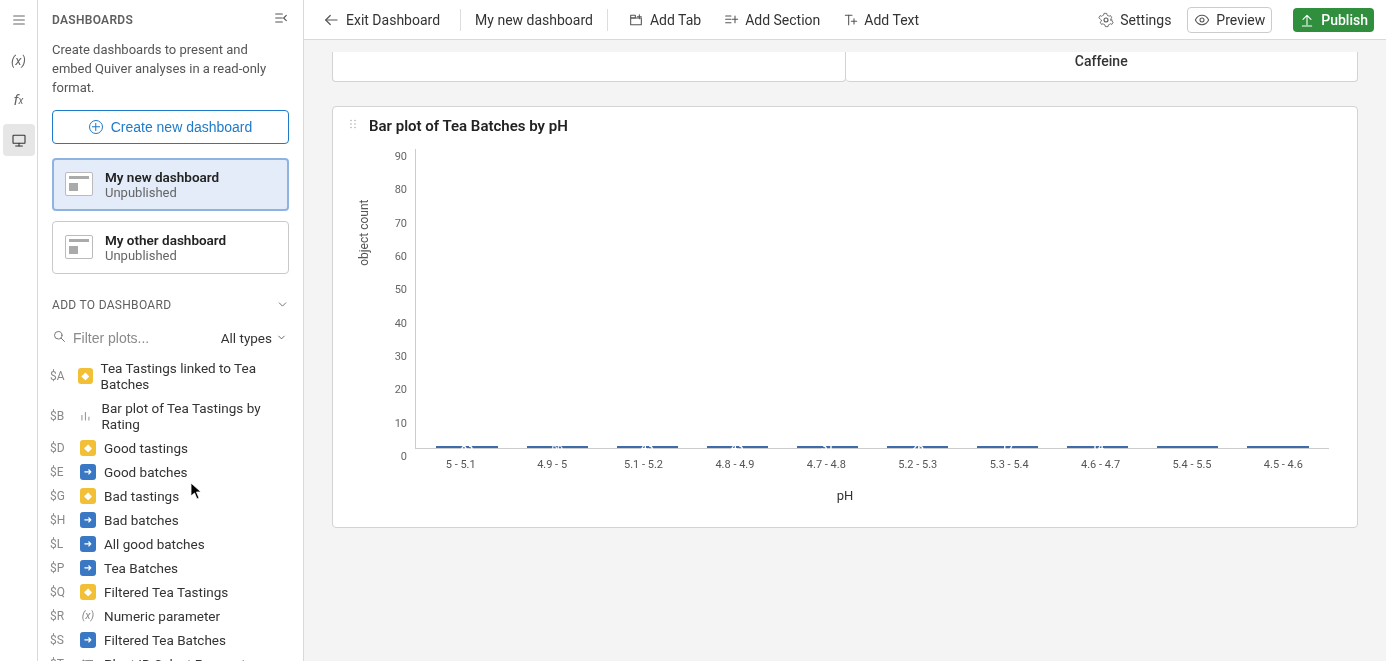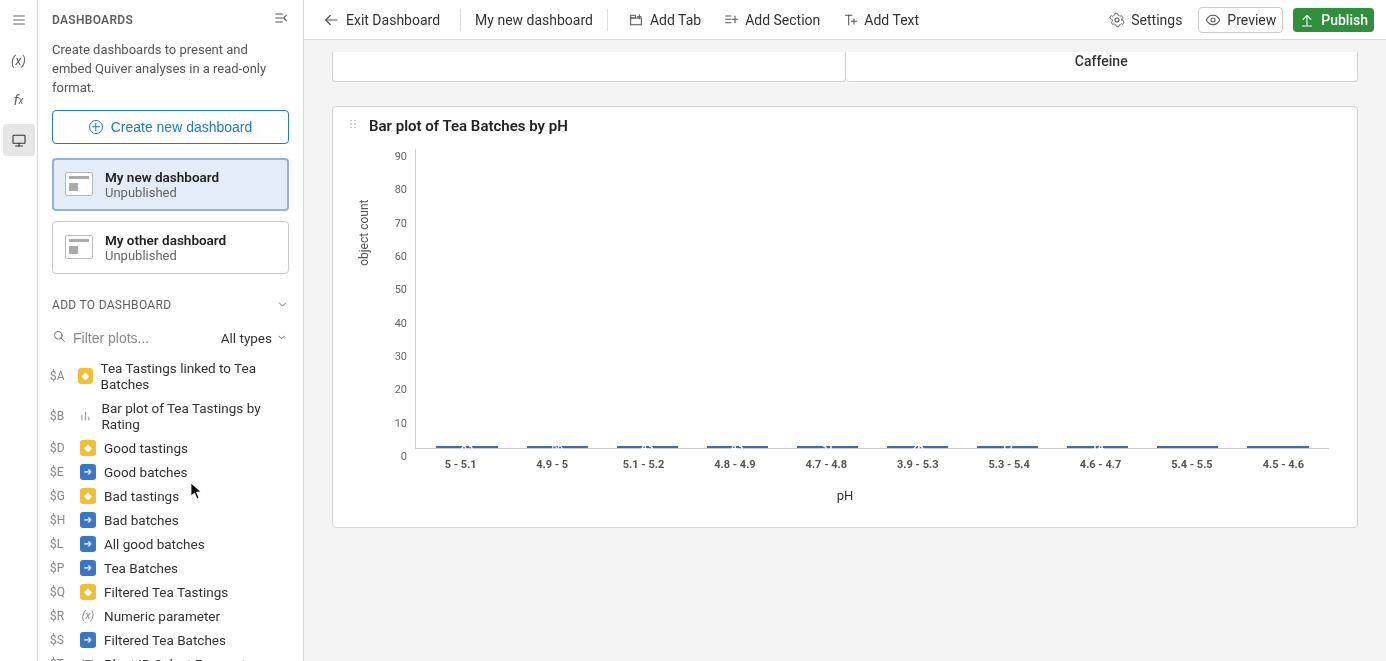--- a/index.html
+++ b/index.html
@@ -197,20 +197,21 @@
     padding: 4px 6px; border-radius:4px; cursor:pointer;
   }
   .toolbar .spacer { flex:1; }
   .toolbar svg { width:16px; height:16px; color:#555; }
   .back-arrow svg { width:18px; height:18px; }
   .publish-btn {
     background:#2f8f3d; color:#fff;
     border-radius:4px; padding: 6px 14px;
     display:flex; align-items:center; gap:6px;
     font-weight:500;
+    margin-left:11px;
   }
   .publish-btn svg { color:#fff; }
   .preview-btn {
     border:1px solid #ccc; border-radius:4px;
     padding:5px 12px; display:flex; align-items:center; gap:6px;
     background:#fff;
   }
 
   .canvas {
     flex:1; overflow:auto;
@@ -291,21 +292,21 @@
   .bar-value-label {
     position:absolute; left:50%; transform:translateX(-50%);
     color:#fff; font-size:11px; font-weight:500;
     top: auto;
   }
   .x-labels {
     position:absolute; left:62px; right:8px; bottom:38px;
     display:flex;
   }
   .x-label-item {
-    flex:1; text-align:center; font-size:11px; color:#555;font-weight:bold;
+    flex:1; text-align:center; font-size:11px; color:#555;
   }
   .x-axis-title {
     position:absolute; left:0; right:0; bottom:6px;
     text-align:center; font-size:13px; color:#333;
   }
 
   
   .cursor-arrow {
     position:absolute;
     pointer-events:none;
@@ -634,21 +635,21 @@
                   </div>
                 </div>
               </div>
           </div>
           <div class="x-labels" id="x-labels">
               <div class="x-label-item">5 - 5.1</div>
               <div class="x-label-item">4.9 - 5</div>
               <div class="x-label-item">5.1 - 5.2</div>
               <div class="x-label-item">4.8 - 4.9</div>
               <div class="x-label-item">4.7 - 4.8</div>
-              <div class="x-label-item">3.9 - 5.3</div>
+              <div class="x-label-item">5.2 - 5.3</div>
               <div class="x-label-item">5.3 - 5.4</div>
               <div class="x-label-item">4.6 - 4.7</div>
               <div class="x-label-item">5.4 - 5.5</div>
               <div class="x-label-item">4.5 - 4.6</div>
             </div>
           <div class="x-axis-title">pH</div>
         </div>
       </div>
     </div>
   </div>

